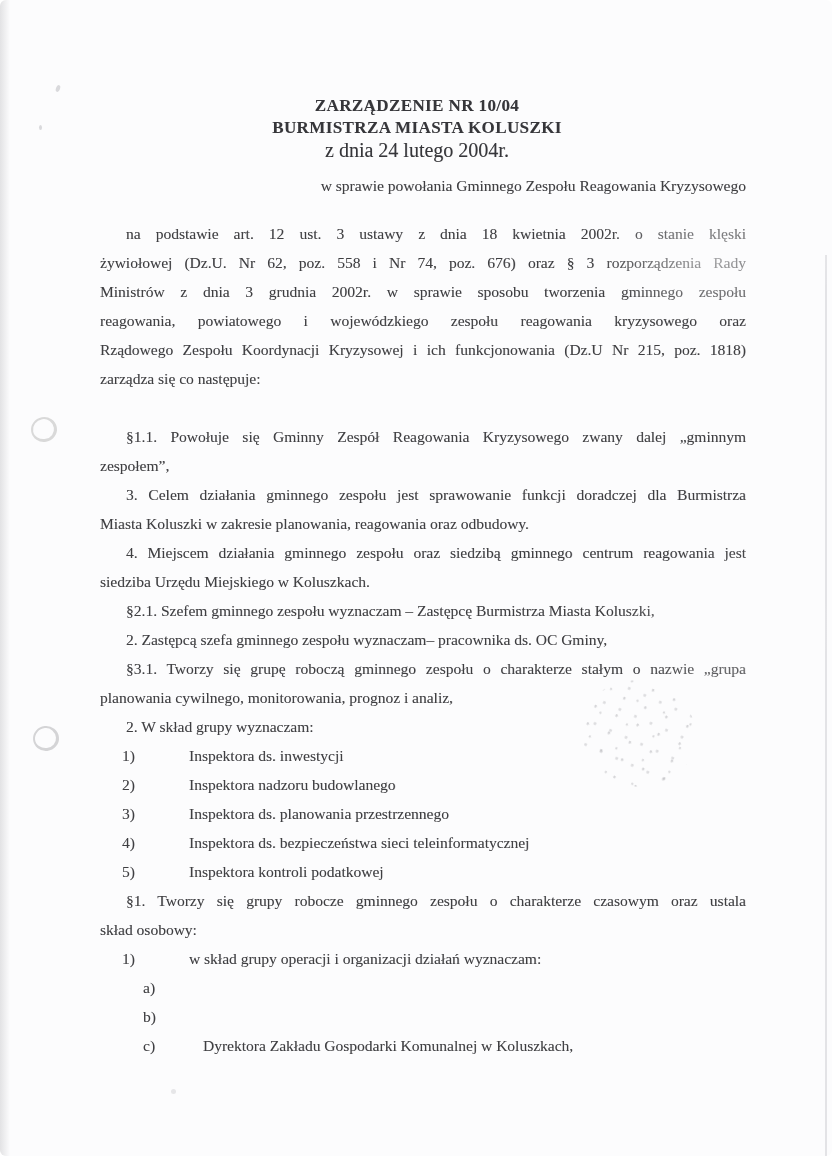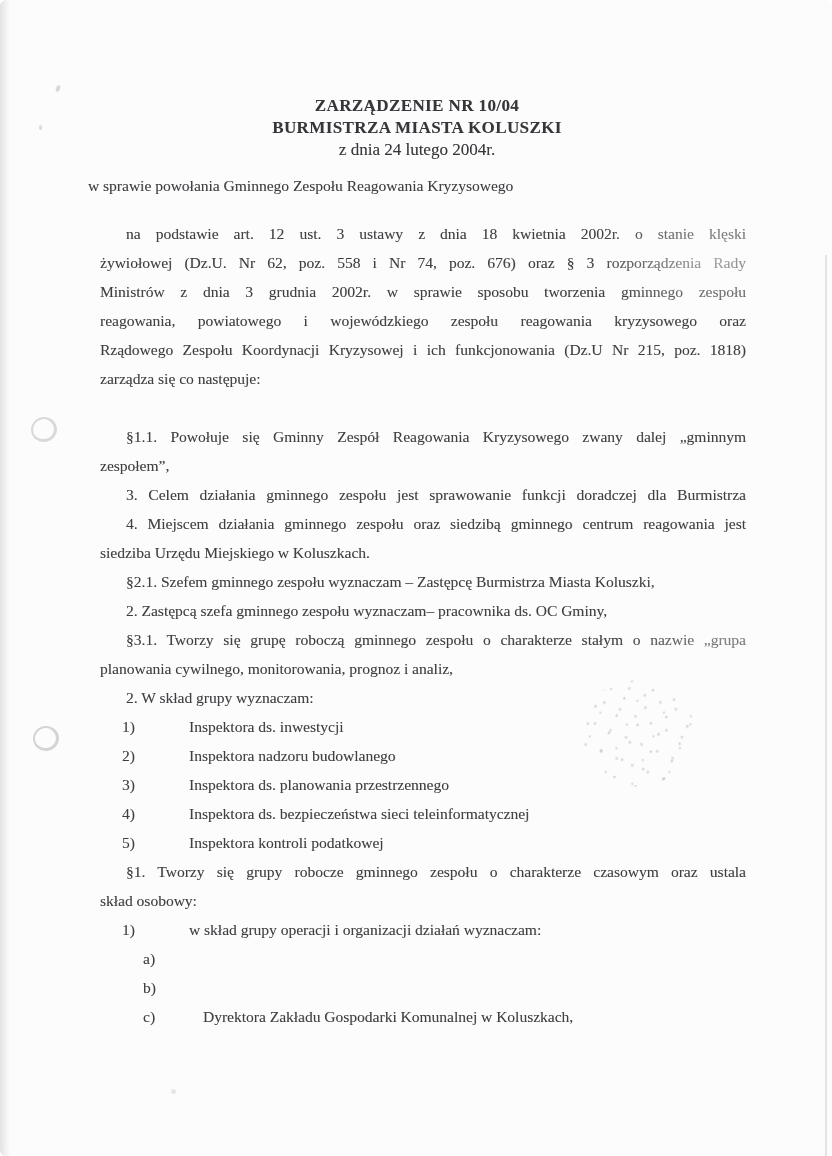--- a/index.html
+++ b/index.html
@@ -63,23 +63,23 @@
   
   .content {
     position: absolute; left: 100px; top: 95px; width: 646px;
     font-size: 15.5px; line-height: 29px;
     text-shadow: 0.3px 0.3px 0.6px rgba(85,85,90,0.35);
   }
   .doc-header { text-align: center; margin-left: -12px; color: #36363a; }
   .title-line {
     font-weight: bold; font-size: 17px; line-height: 22px; letter-spacing: 0.4px;
   }
-  .date-line { font-size: 17px; line-height: 22px; text-align: center; }
+  .date-line { font-size: 20px; line-height: 22px; text-align: center; }
   .subject-line {
-    text-align: left; margin: 14px 0 0 -12px; line-height: 22px;
+    text-align: right; margin: 14px 0 0 -12px; line-height: 22px;
   }
   .body-block { margin-top: 22px; }
   .gap-lg { height: 29px; }
   .line { min-height: 29px; white-space: normal; }
   .first { padding-left: 26px; }
   .just { text-align: justify; text-align-last: justify; }
   .li1 { display: flex; padding-left: 22px; }
   .li1 .marker { flex: 0 0 auto; width: 31px; }
   .li2 { display: flex; padding-left: 43px; }
   .li2 .marker { flex: 0 0 auto; width: 24px; }
@@ -118,20 +118,21 @@
       <div class="line just">Ministrów z dnia 3 grudnia 2002r. w sprawie sposobu tworzenia gminnego zespołu</div>
       <div class="line just">reagowania, powiatowego i wojewódzkiego zespołu reagowania kryzysowego oraz</div>
       <div class="line just">Rządowego Zespołu Koordynacji Kryzysowej i ich funkcjonowania (Dz.U Nr 215, poz. 1818)</div>
       <div class="line">zarządza się co następuje:</div>
 
       <div class="gap-lg"></div>
 
       <div class="line first just">§1.1. Powołuje się Gminny Zespół Reagowania Kryzysowego zwany dalej „gminnym</div>
       <div class="line">zespołem”,</div>
       <div class="line first just">3. Celem działania gminnego zespołu jest sprawowanie funkcji doradczej dla Burmistrza</div>
+      <div class="line">Miasta Koluszki w zakresie planowania, reagowania oraz odbudowy.</div>
       <div class="line first just">4. Miejscem działania gminnego zespołu oraz siedzibą gminnego centrum reagowania jest</div>
       <div class="line">siedziba Urzędu Miejskiego w Koluszkach.</div>
       <div class="line first">§2.1. Szefem gminnego zespołu wyznaczam – Zastępcę Burmistrza Miasta Koluszki,</div>
       <div class="line first">2. Zastępcą szefa gminnego zespołu wyznaczam– pracownika ds. OC Gminy,</div>
       <div class="line first just">§3.1. Tworzy się grupę roboczą gminnego zespołu o charakterze stałym o nazwie „grupa</div>
       <div class="line">planowania cywilnego, monitorowania, prognoz i analiz,</div>
       <div class="line first">2. W skład grupy wyznaczam:</div>
 
       <div class="line li1">
         <span class="marker">1)</span>

